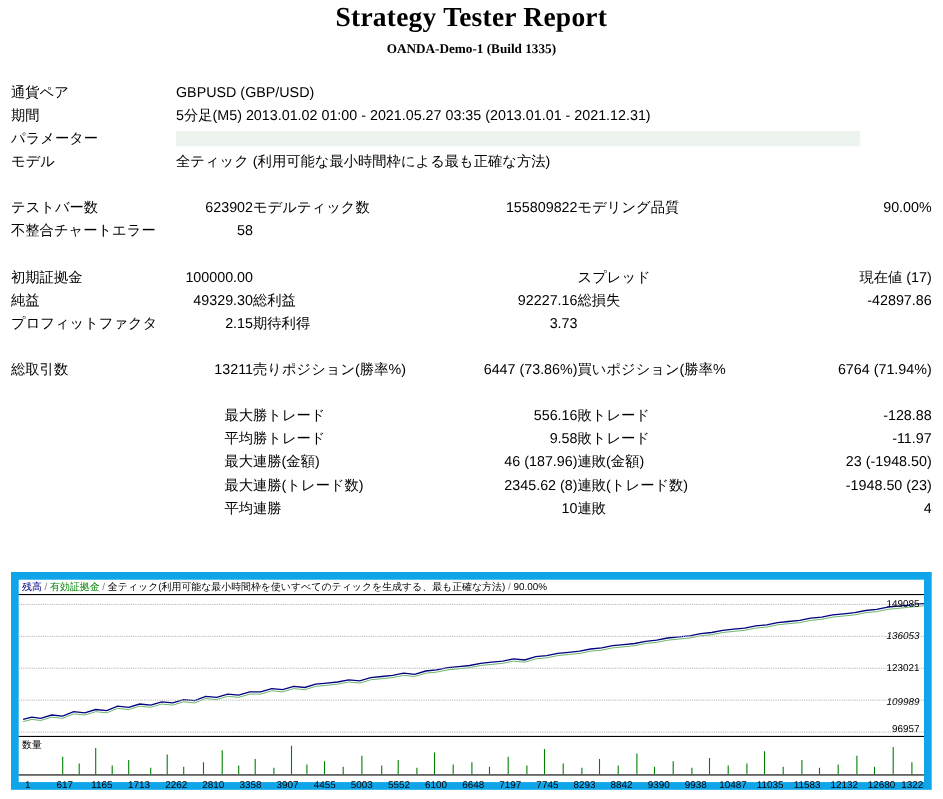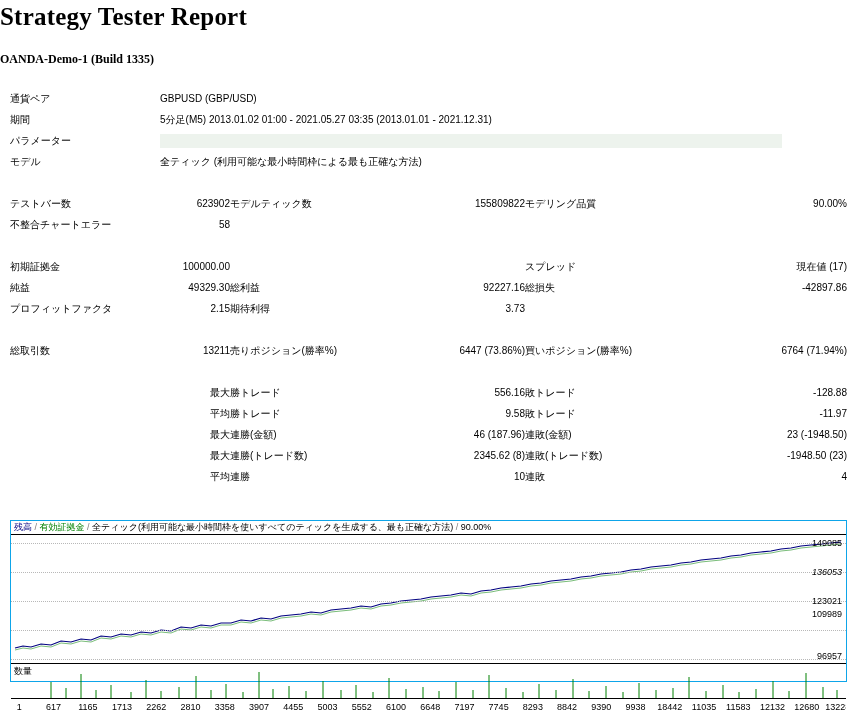--- a/index.html
+++ b/index.html
@@ -15,20 +15,21 @@
     color: #000000;
     overflow: hidden;
     position: relative;
   }
   .page {
     width: 857px;
     height: 726px;
     position: relative;
   }
   .title-block {
+    text-align: center;
     padding-top: 2px;
   }
   .main-title {
     font-family: "Liberation Serif", serif;
     font-size: 25px;
     font-weight: bold;
     letter-spacing: 0.2px;
     line-height: 30px;
   }
   .sub-title {
@@ -36,28 +37,28 @@
     font-size: 21px;
     font-weight: bold;
     line-height: 26px;
     margin-top: 1px;
   }
   .server-line {
     font-family: "Liberation Serif", serif;
     font-size: 12px;
     font-weight: bold;
     line-height: 16px;
-    margin-top: 19px;
+    margin-top: 4px;
   }
 
   table.report {
     width: 837px;
     margin: 0 10px;
     border-collapse: collapse;
-    font-size: 10px;
+    font-size: 13px;
     table-layout: fixed;
   }
   table.report td {
     padding: 0;
     height: 21px;
     vertical-align: middle;
     white-space: nowrap;
     overflow: hidden;
   }
   .lbl { text-align: left; }
@@ -77,22 +78,22 @@
     height: 14px;
     width: 622px;
   }
 
   
   .chart-wrap {
     position: absolute;
     left: 10px;
     top: 520px;
     width: 837px;
-    height: 162px;
-    border: 1px solid #0ea5e9;
+    height: 198px;
+    border: 7px solid #0ea5e9;
     box-sizing: border-box;
     background: #ffffff;
   }
   .chart-header {
     height: 13px;
     font-size: 9px;
     line-height: 13px;
     padding-left: 3px;
     white-space: nowrap;
     overflow: hidden;
@@ -349,21 +350,21 @@
                   500,54 510,53 520,51 530,50 540,48 550,47 560,46 570,44 580,43 590,41
                   600,40 610,39 620,37 630,36 640,34 650,33 660,32 670,30 680,29 690,27
                   700,26 710,25 720,23 730,22 740,20 750,19 760,18 770,16 780,15 790,13
                   800,12 810,11 820,10 830,9"></polyline>
       </svg>
 
       <div class="ylabels">
         <span style="top:3px;">149085</span>
         <span style="top:32px;font-style:italic;">136053</span>
         <span style="top:61px;">123021</span>
-        <span style="top:74px;">109989</span>
+        <span style="top:92px;font-style:italic;">109989</span>
         <span style="top:116px;">96957</span>
       </div>
     </div>
 
     <div class="chart-vol">
       <span class="vol-label">数量</span>
       <svg width="835" height="34" viewBox="0 0 835 34" preserveAspectRatio="none">
         <g stroke="#008000" stroke-width="1">
           <line x1="40" y1="34" x2="40" y2="18"></line>
           <line x1="55" y1="34" x2="55" y2="24"></line>
@@ -432,21 +433,21 @@
         <span style="left:37.9%">5003</span>
         <span style="left:42.0%">5552</span>
         <span style="left:46.1%">6100</span>
         <span style="left:50.2%">6648</span>
         <span style="left:54.3%">7197</span>
         <span style="left:58.4%">7745</span>
         <span style="left:62.5%">8293</span>
         <span style="left:66.6%">8842</span>
         <span style="left:70.7%">9390</span>
         <span style="left:74.8%">9938</span>
-        <span style="left:78.9%">18442</span>
+        <span style="left:78.9%">10487</span>
         <span style="left:83.0%">11035</span>
         <span style="left:87.1%">11583</span>
         <span style="left:91.2%">12132</span>
         <span style="left:95.3%">12680</span>
         <span style="left:99.0%">13228</span>
       </div>
     </div>
   </div>
 
 </div>

